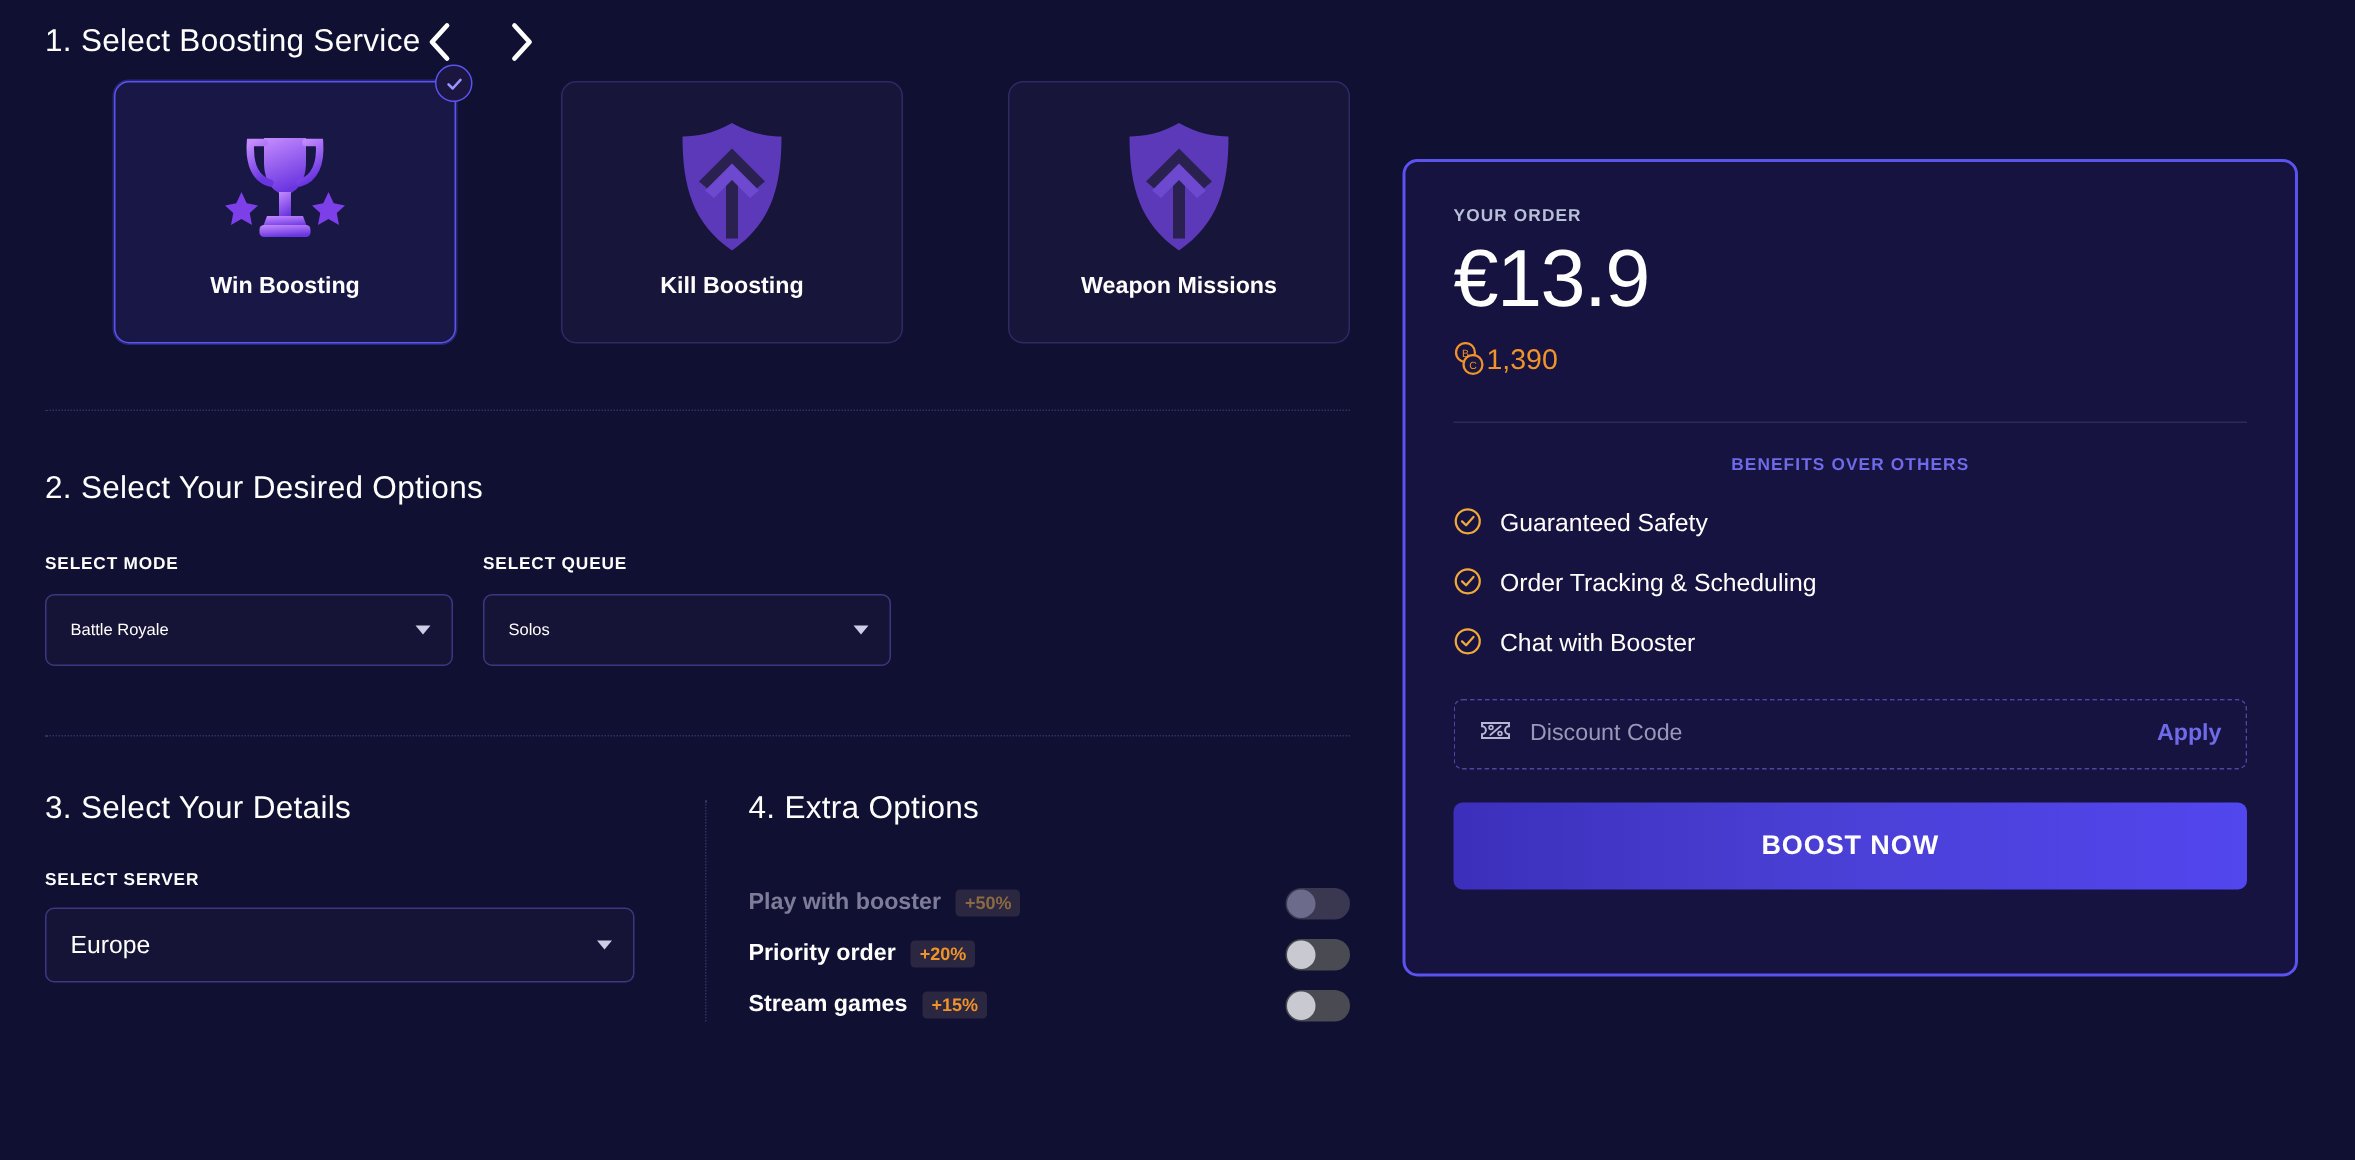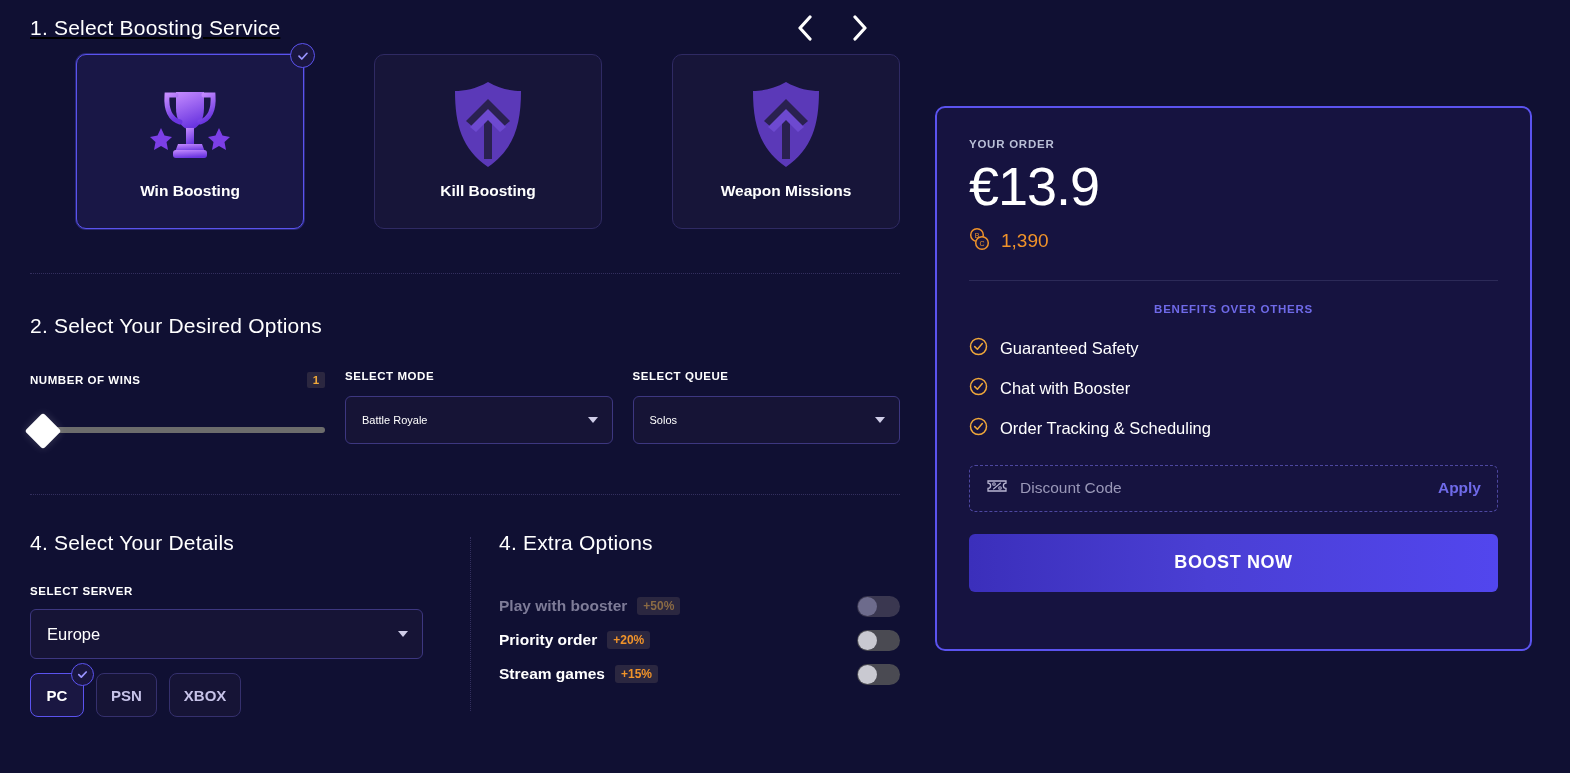--- a/index.html
+++ b/index.html
@@ -25,24 +25,23 @@
 
   .sec-title {
     font-size: 21px;
     color: #ffffff;
     font-weight: 400;
     letter-spacing: .2px;
   }
 
   
   .step1-head {
-    display: flex; align-items: center; justify-content: space-between;
+    display: flex; align-items: center; justify-content: flex-start;
     padding-top: 14px;
     height: 42px;
-    text-decoration: underline;
   }
   .arrows { display: flex; gap: 28px; align-items: center; padding-right: 28px; }
   .arrow-btn {
     width: 26px; height: 26px;
     display: flex; align-items: center; justify-content: center;
     cursor: pointer;
   }
   .arrow-btn svg { display: block; }
 
   
@@ -235,21 +234,21 @@
     font-size: 11.5px; font-weight: bold; letter-spacing: .75px;
     color: #b9bfd6; text-transform: uppercase;
   }
   .ord-price {
     margin-top: 8px;
     font-size: 54px; color: #ffffff; font-weight: 400;
     letter-spacing: -1px; line-height: 1.05;
   }
   .ord-coins {
     margin-top: 12px;
-    display: flex; align-items: center; gap: 10px;
+    display: flex; align-items: center; gap: 0;
   }
   .coin-amt { color: #f0932a; font-size: 19px; }
   .ord-hr { border-top: 1px solid #2c2a58; margin: 25px 0 0 0; }
   .ben-kicker {
     margin-top: 22px;
     font-size: 11.5px; font-weight: bold; letter-spacing: .75px;
     color: #6f6ae8; text-transform: uppercase; text-align: center;
   }
   .ben-list { margin-top: 14px; }
   .ben-item {
@@ -365,30 +364,20 @@
       </div>
     </div>
 
     <div class="dotted-div"></div>
 
     <div class="step2">
       <div class="sec-title">2. Select Your Desired Options</div>
 
       <div class="opt-row">
 
-        <div class="slider-block">
-          <div class="slider-head">
-            <span class="field-label">NUMBER OF WINS</span>
-            <span class="wins-badge">1</span>
-          </div>
-          <div class="slider-wrap">
-            <div class="slider-track"></div>
-            <div class="slider-handle"></div>
-          </div>
-        </div>
 
         <div class="select-block">
           <div class="field-label">SELECT MODE</div>
           <div class="select-box">
             <span class="select-value">Battle Royale</span>
             <span class="caret"></span>
           </div>
         </div>
 
         <div class="select-block">
@@ -399,41 +388,25 @@
           </div>
         </div>
       </div>
     </div>
 
     <div class="dotted-div" style="margin-top:46px"></div>
 
     <div class="bottom-row">
 
       <div class="step3">
-        <div class="sec-title">4. Select Your Details</div>
+        <div class="sec-title">3. Select Your Details</div>
         <div class="field-label server-label">SELECT SERVER</div>
         <div class="select-box server-select">
           <span class="select-value">Europe</span>
           <span class="caret"></span>
-        </div>
-        <div class="platforms">
-          <div class="plat-btn selected">
-            <div class="plat-check">
-              <svg width="13" height="13" viewBox="0 0 13 13">
-                  <path d="M2.8 6.7 L5.3 9.2 L10.2 4" stroke="#9a94ff" stroke-width="1.7" fill="none" stroke-linecap="round" stroke-linejoin="round"></path>
-                </svg>
-            </div>
-            <span>PC</span>
-          </div>
-          <div class="plat-btn">
-            <span>PSN</span>
-          </div>
-          <div class="plat-btn">
-            <span>XBOX</span>
-          </div>
         </div>
       </div>
 
       <div class="vdiv"></div>
 
       <div class="step4">
         <div class="sec-title">4. Extra Options</div>
         <div class="extras">
 
           <div class="extra-row">
@@ -495,30 +468,30 @@
         </span>
         <span class="ben-text">Guaranteed Safety</span>
       </div>
       <div class="ben-item">
         <span>
           <svg width="19" height="19" viewBox="0 0 19 19">
               <circle cx="9.5" cy="9.5" r="8" fill="none" stroke="#f0a83a" stroke-width="1.5"></circle>
               <path d="M5.7 9.6 L8.4 12.2 L13.3 6.6" stroke="#f0a83a" stroke-width="1.5" fill="none" stroke-linecap="round" stroke-linejoin="round"></path>
             </svg>
         </span>
-        <span class="ben-text">Chat with Booster</span>
+        <span class="ben-text">Order Tracking &amp; Scheduling</span>
       </div>
       <div class="ben-item">
         <span>
           <svg width="19" height="19" viewBox="0 0 19 19">
               <circle cx="9.5" cy="9.5" r="8" fill="none" stroke="#f0a83a" stroke-width="1.5"></circle>
               <path d="M5.7 9.6 L8.4 12.2 L13.3 6.6" stroke="#f0a83a" stroke-width="1.5" fill="none" stroke-linecap="round" stroke-linejoin="round"></path>
             </svg>
         </span>
-        <span class="ben-text">Order Tracking &amp; Scheduling</span>
+        <span class="ben-text">Chat with Booster</span>
       </div>
     </div>
 
     <div class="discount">
       <span>
         <svg width="22" height="18" viewBox="0 0 22 18">
           <path d="M2 4 h18 v2.2 a2.6 2.6 0 0 0 0 5.2 V14 H2 v-2.6 a2.6 2.6 0 0 0 0 -5.2 z" fill="none" stroke="#b9b7d2" stroke-width="1.3"></path>
           <circle cx="8" cy="7" r="1.3" fill="none" stroke="#b9b7d2" stroke-width="1.1"></circle>
           <circle cx="14" cy="11" r="1.3" fill="none" stroke="#b9b7d2" stroke-width="1.1"></circle>
           <path d="M14.5 6 L7.5 12" stroke="#b9b7d2" stroke-width="1.1" stroke-linecap="round"></path>

